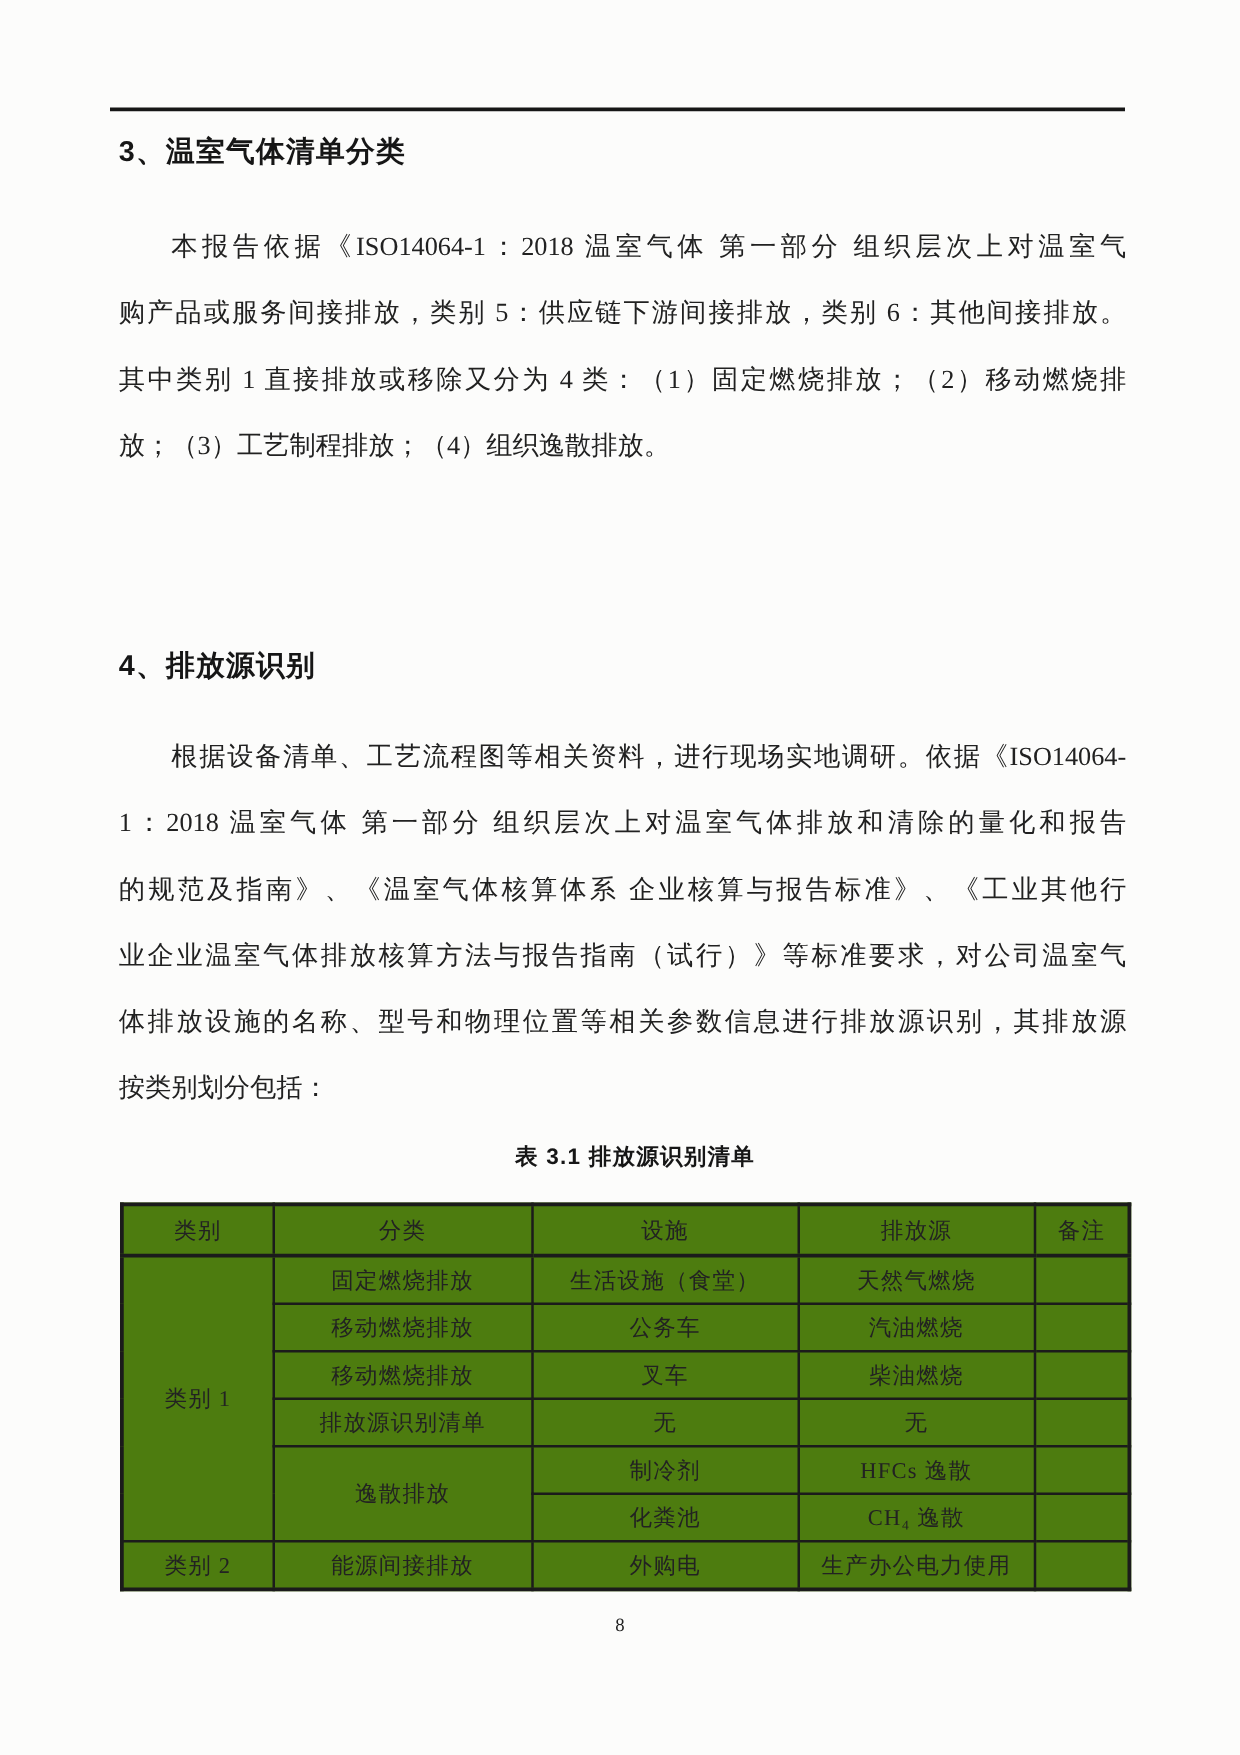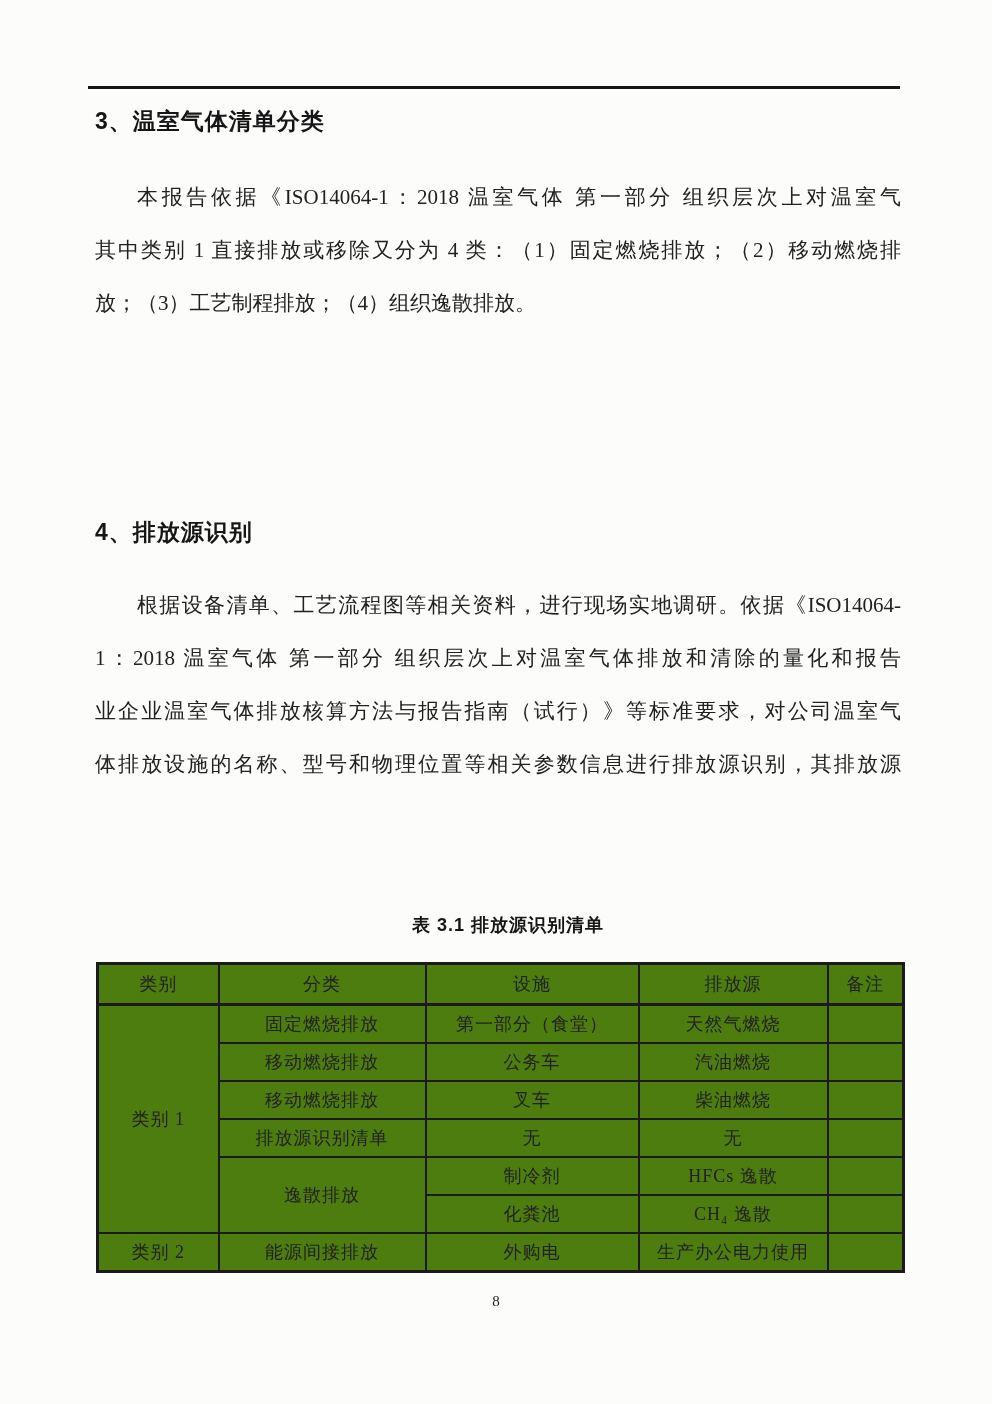--- a/index.html
+++ b/index.html
@@ -86,31 +86,34 @@
 <body>
 
 <div class="page">
 
   <div class="top-rule"></div>
 
   <h2 class="sec-heading pos-1">3、温室气体清单分类</h2>
 
   <div class="para pos-1">
     <div class="pline indent">本报告依据《ISO14064-1：2018 温室气体 第一部分 组织层次上对温室气</div>
+    <div class="pline">购产品或服务间接排放，类别 5：供应链下游间接排放，类别 6：其他间接排放。</div>
     <div class="pline">其中类别 1 直接排放或移除又分为 4 类：（1）固定燃烧排放；（2）移动燃烧排</div>
     <div class="pline last">放；（3）工艺制程排放；（4）组织逸散排放。</div>
   </div>
 
   <h2 class="sec-heading pos-2">4、排放源识别</h2>
 
   <div class="para pos-2">
     <div class="pline indent">根据设备清单、工艺流程图等相关资料，进行现场实地调研。依据《ISO14064-</div>
     <div class="pline">1：2018 温室气体 第一部分 组织层次上对温室气体排放和清除的量化和报告</div>
+    <div class="pline">的规范及指南》、《温室气体核算体系 企业核算与报告标准》、《工业其他行</div>
     <div class="pline">业企业温室气体排放核算方法与报告指南（试行）》等标准要求，对公司温室气</div>
     <div class="pline">体排放设施的名称、型号和物理位置等相关参数信息进行排放源识别，其排放源</div>
+    <div class="pline last">按类别划分包括：</div>
   </div>
 
   <div class="table-caption">表 3.1 排放源识别清单</div>
 
   <table class="etable">
     <colgroup>
       <col style="width:121px">
       <col style="width:207px">
       <col style="width:213px">
       <col style="width:189px">
@@ -122,21 +125,21 @@
         <th>分类</th>
         <th>设施</th>
         <th>排放源</th>
         <th>备注</th>
       </tr>
     </thead>
     <tbody>
       <tr>
         <td rowspan="6">类别 1</td>
         <td>固定燃烧排放</td>
-        <td>第一部分（食堂）</td>
+        <td>生活设施（食堂）</td>
         <td>天然气燃烧</td>
         <td></td>
       </tr>
       <tr>
         <td>移动燃烧排放</td>
         <td>公务车</td>
         <td>汽油燃烧</td>
         <td></td>
       </tr>
       <tr>

